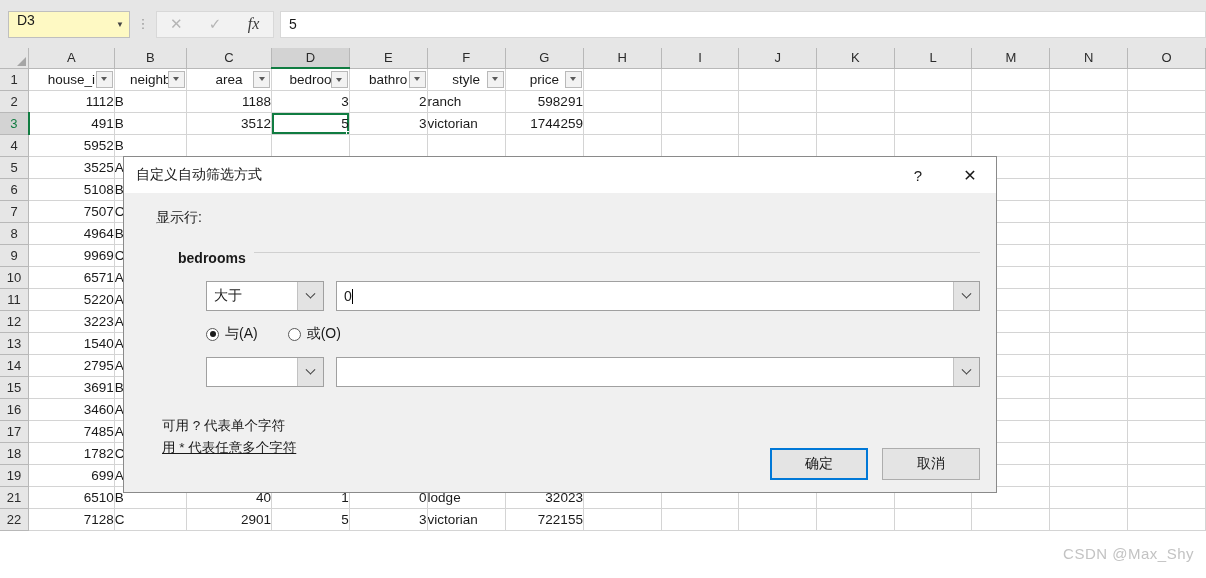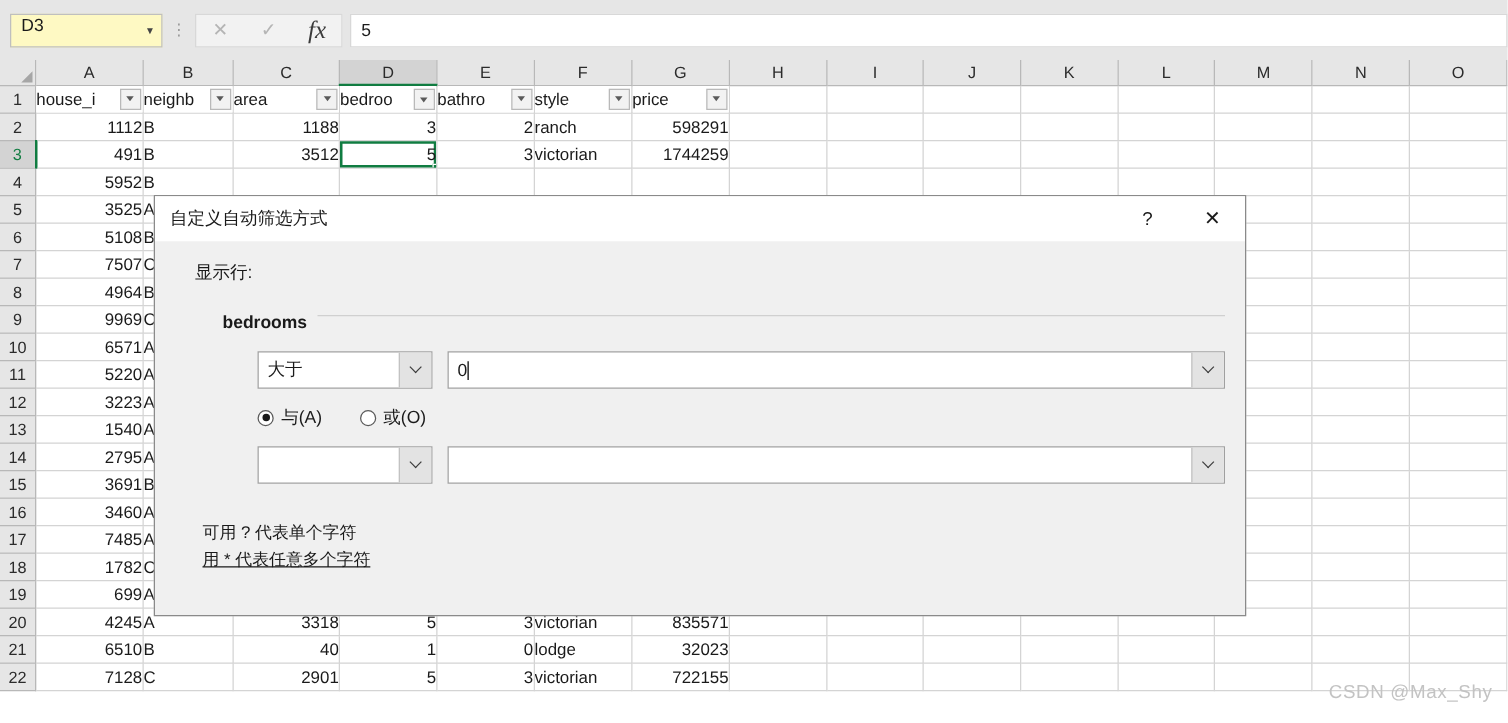--- a/index.html
+++ b/index.html
@@ -42,21 +42,21 @@
     letter-spacing: 0; line-height: 12px;
   }
   #fb-dots span { display:block; }
   #fb-buttons {
     height: 27px; width: 118px;
     background: #f2f2f2;
     border: 1px solid #d8d8d8;
     display: flex; align-items: center; justify-content: space-around;
   }
   #fb-buttons .fbtn { font-size: 15px; color: #b5b5b5; width:32px; text-align:center;}
-  #fb-buttons .fbtn.fx { color:#3b3b3b; font-style: italic; font-family:"Liberation Serif", serif; font-size:20px; }
+  #fb-buttons .fbtn.fx { color:#3b3b3b; font-style: italic; font-family:"Liberation Serif", serif; font-size:16px; }
   #fb-input {
     margin-left: 6px;
     flex: 1; height: 27px;
     background: #ffffff;
     border: 1px solid #d8d8d8; border-left:1px solid #d8d8d8;
     display: flex; align-items: center;
     font-size: 14px; color: #1a1a1a;
     padding-left: 8px;
   }
 
@@ -126,21 +126,21 @@
     vertical-align: middle;
     white-space: nowrap;
     overflow: hidden;
   }
   td.num { text-align: right; }
   td.txt { text-align: left; }
   td.hdrcell {
     position: relative;
     background: #ffffff;
     padding-right: 20px;
-    text-align: left;
+    text-align: center;
     border-right: 1px solid #d4d4d4;
     border-bottom: 1px solid #d4d4d4;
   }
   td.hdrcell .lbl {
     display:block;
     overflow:hidden;
     white-space:nowrap;
     text-overflow: clip;
   }
   .filter-btn {
@@ -221,21 +221,21 @@
     position: absolute;
     left: 18px; right: 0; top: 9px;
     height: 1px; background: #d0d0d0;
     z-index: 1;
   }
   .cond-row {
     display: flex; align-items: center;
     margin-top: 14px; padding-left: 50px;
   }
   .op-combo {
-    width: 140px; height: 30px;
+    width: 118px; height: 30px;
     background: #ffffff;
     border: 1px solid #a0a0a0;
     display: flex; align-items: center;
     position: relative;
   }
   .op-combo .opval {
     flex: 1; font-size: 14px; color: #1a1a1a;
     padding-left: 7px; white-space: nowrap; overflow: hidden;
   }
   .combo-arrow {
@@ -752,38 +752,20 @@
           <td class="cell"></td>
           <td class="cell"></td>
           <td class="cell"></td>
           <td class="cell"></td>
           <td class="cell"></td>
           <td class="cell"></td>
           <td class="cell"></td>
           <td class="cell"></td>
         </tr>
         <tr>
-          <td class="rowhdr">20</td>
-          <td class="cell num">4245</td>
-          <td class="cell txt">A</td>
-          <td class="cell num">3318</td>
-          <td class="cell num">5</td>
-          <td class="cell num">3</td>
-          <td class="cell txt">victorian</td>
-          <td class="cell num">835571</td>
-          <td class="cell"></td>
-          <td class="cell"></td>
-          <td class="cell"></td>
-          <td class="cell"></td>
-          <td class="cell"></td>
-          <td class="cell"></td>
-          <td class="cell"></td>
-          <td class="cell"></td>
-        </tr>
-        <tr>
           <td class="rowhdr">21</td>
           <td class="cell num">6510</td>
           <td class="cell txt">B</td>
           <td class="cell num">40</td>
           <td class="cell num">1</td>
           <td class="cell num">0</td>
           <td class="cell txt">lodge</td>
           <td class="cell num">32023</td>
           <td class="cell"></td>
           <td class="cell"></td>
@@ -869,14 +851,18 @@
           <span class="combo-arrow">
               <span class="chev"></span>
             </span>
         </div>
       </div>
     </div>
 
     <div class="hint first">可用 ? 代表单个字符</div>
     <div class="hint second">用 * 代表任意多个字符</div>
 
+    <div id="dlg-buttons">
+      <div class="dbtn primary">确定</div>
+      <div class="dbtn">取消</div>
+    </div>
   </div>
 </div>
 
 </body></html>

